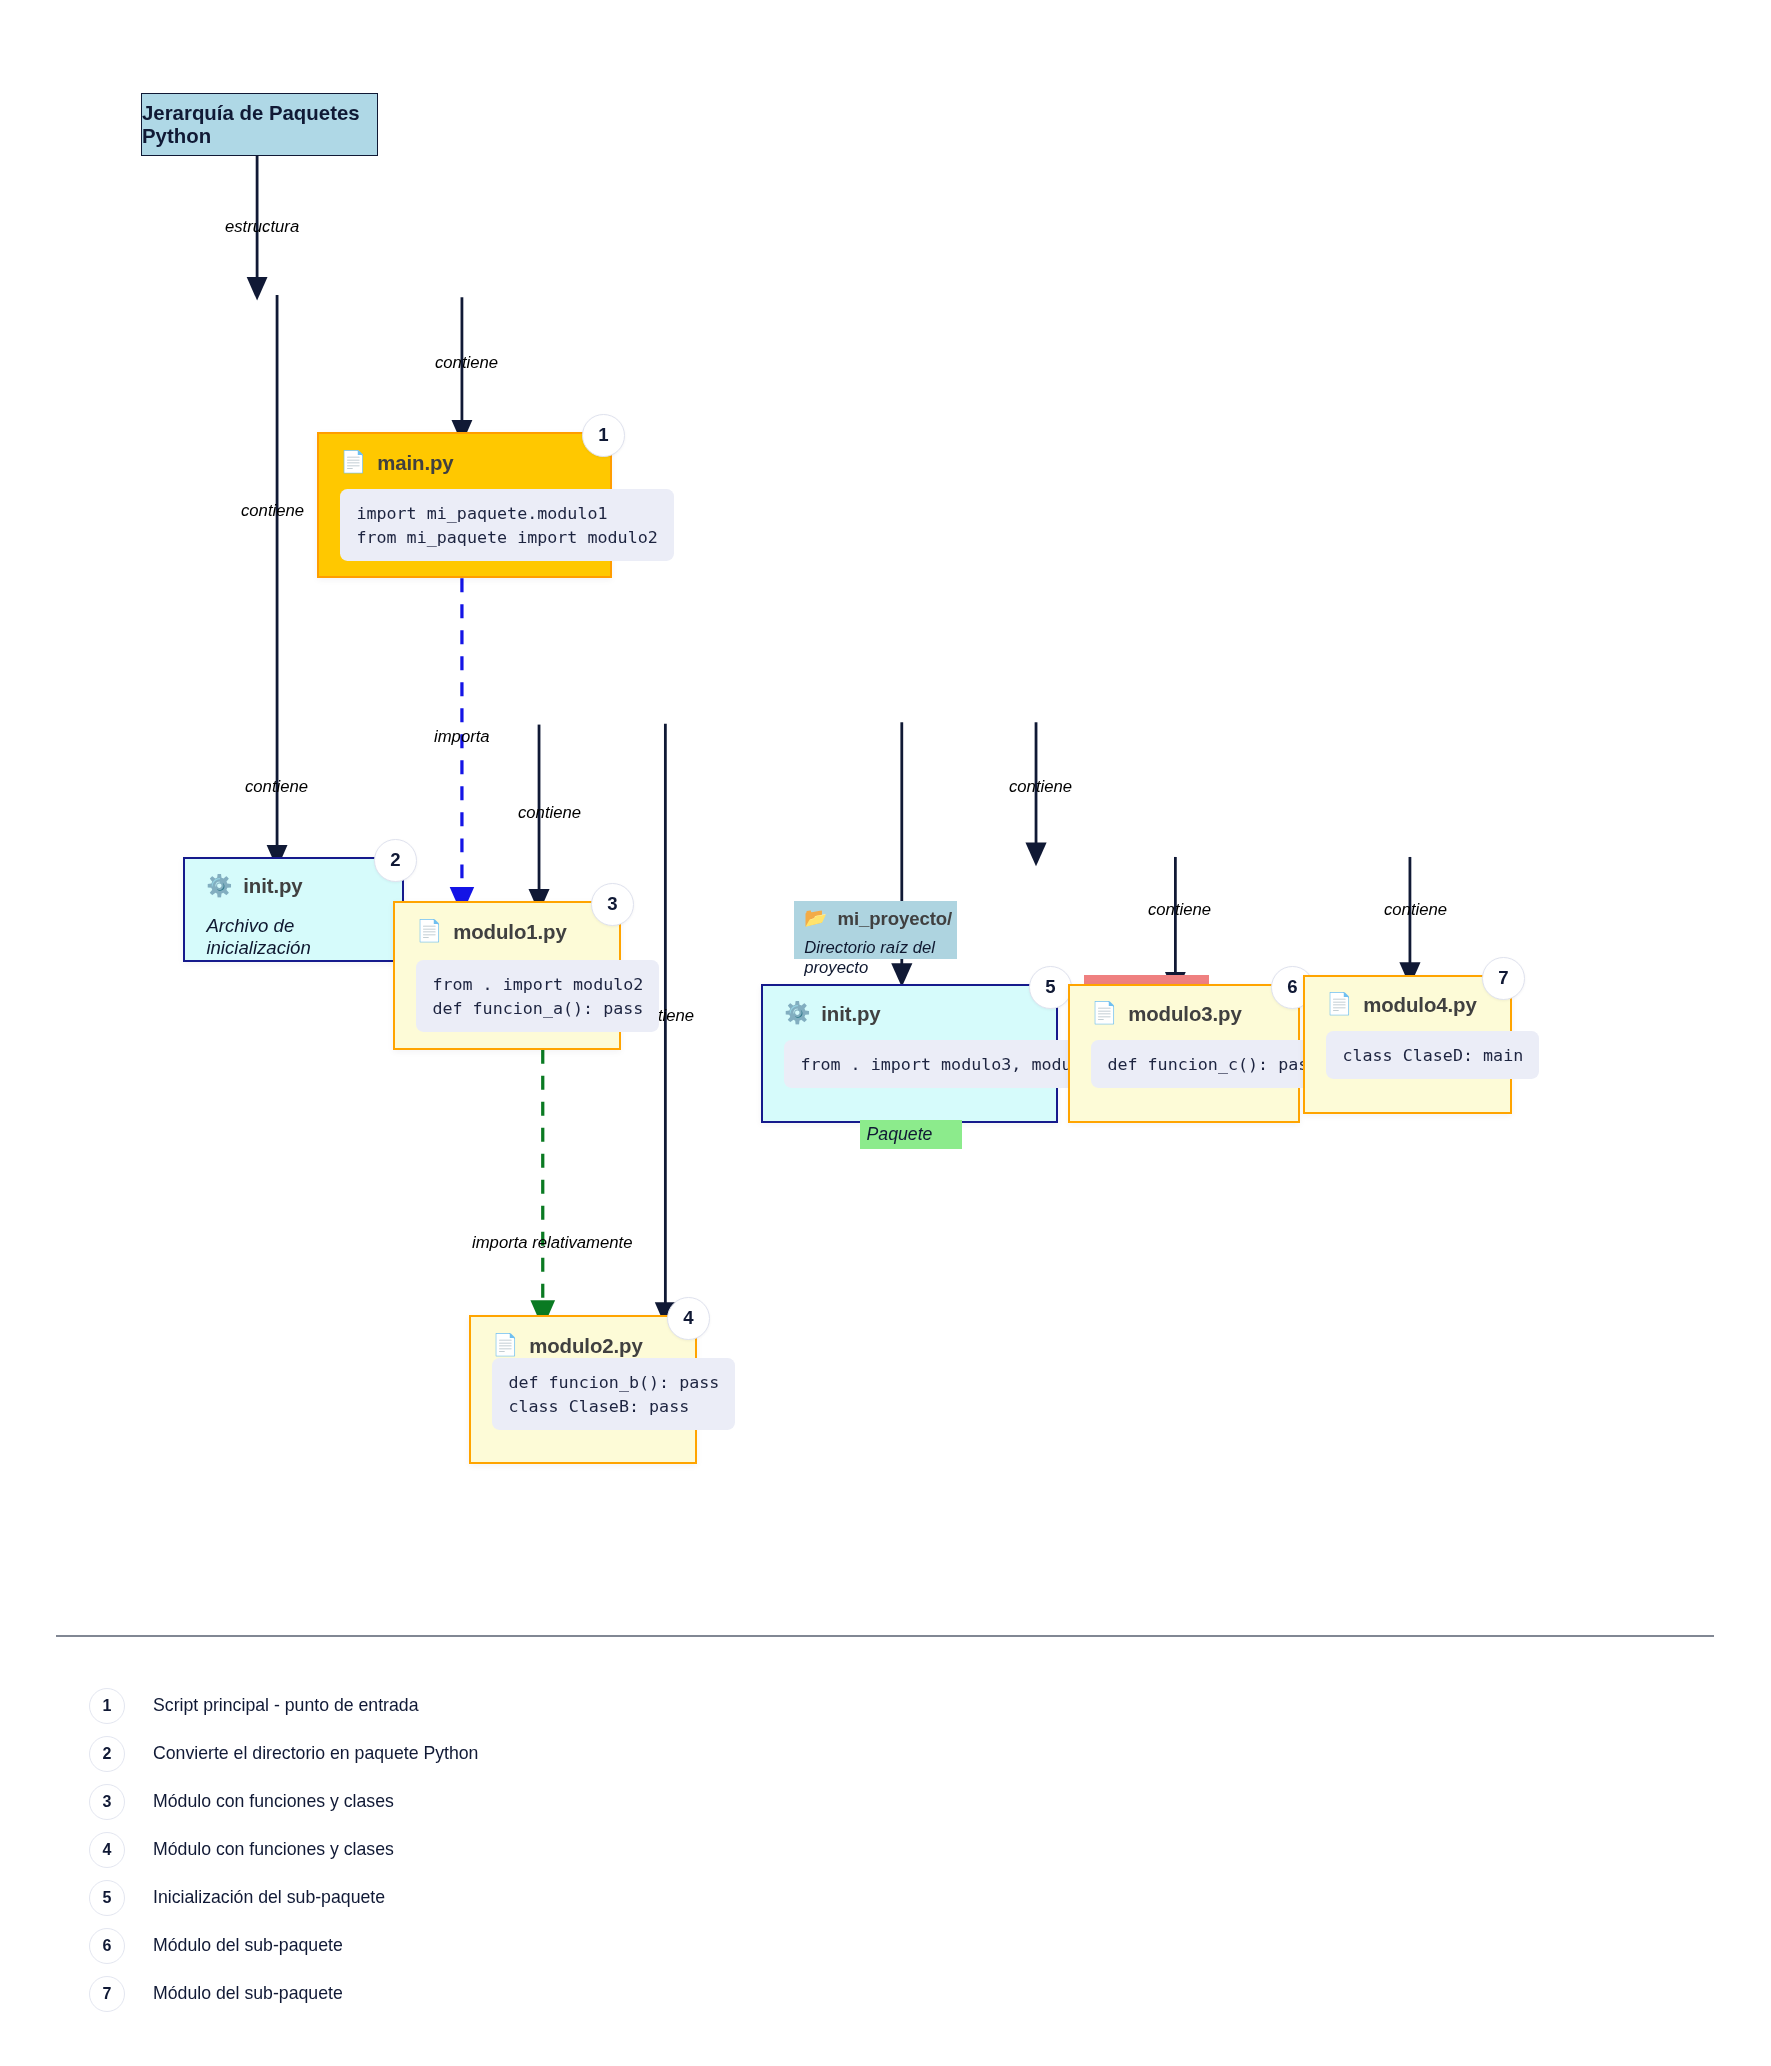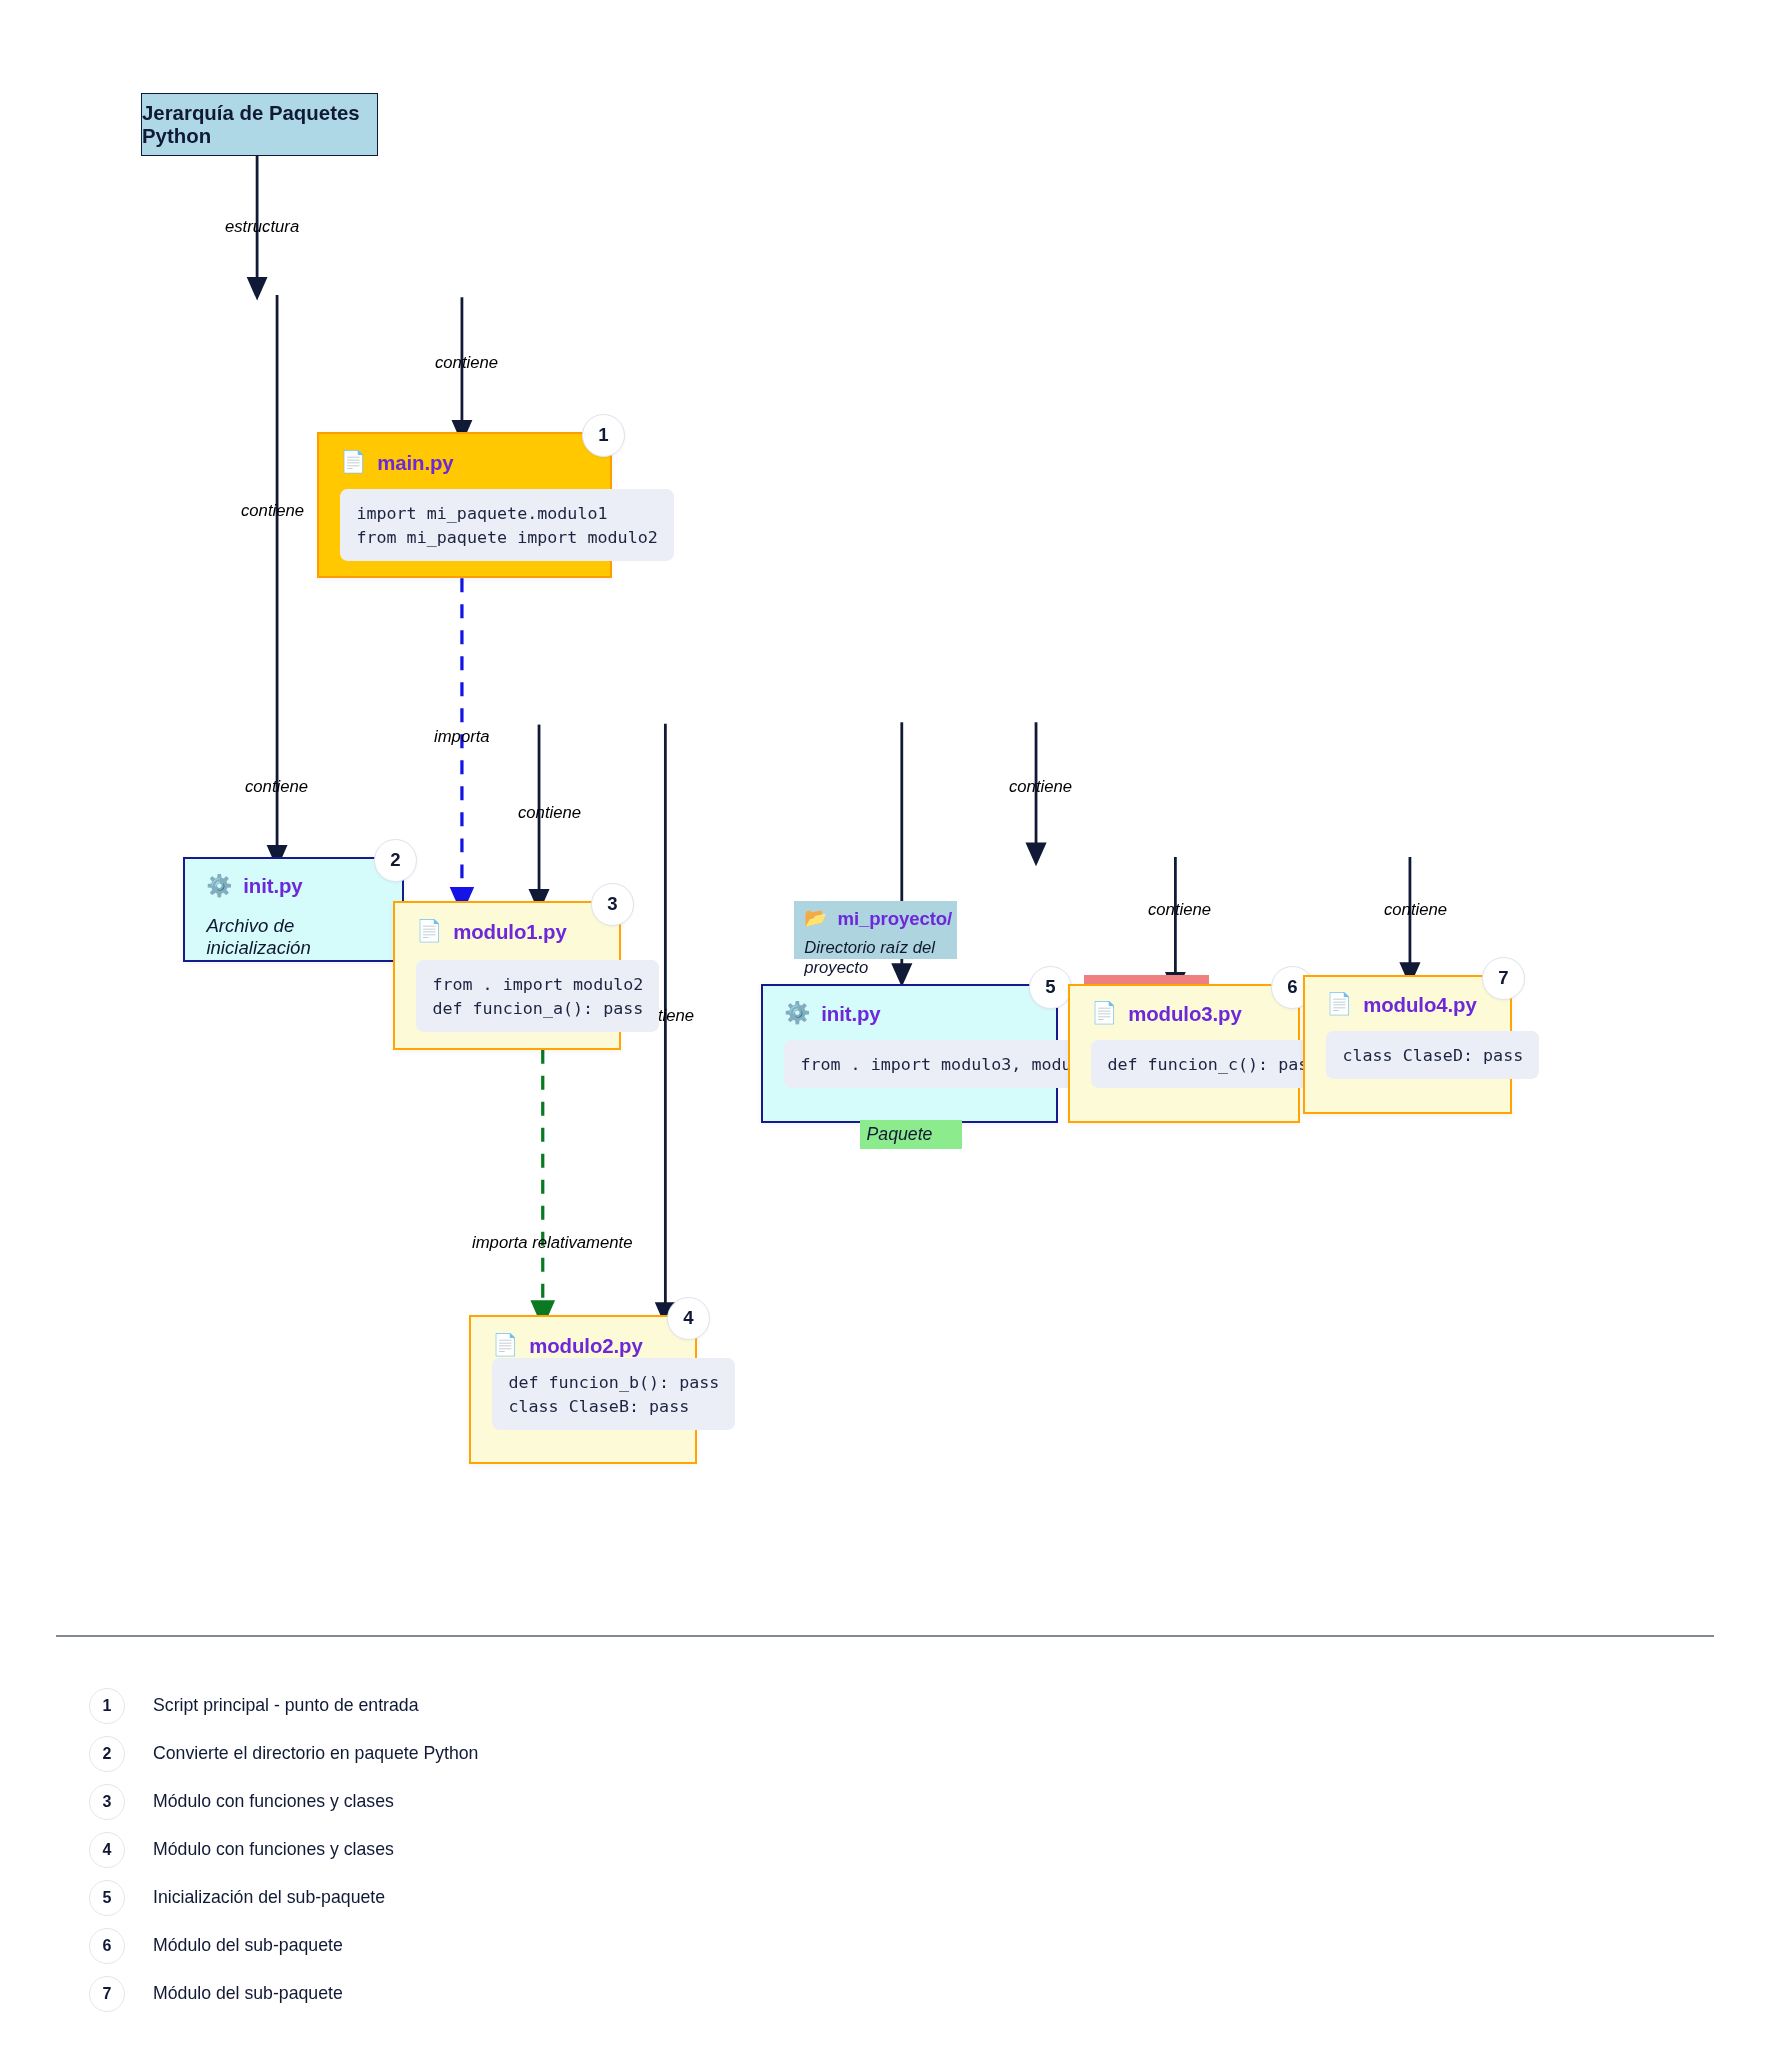--- a/index.html
+++ b/index.html
@@ -10,21 +10,21 @@
     position:relative; overflow:hidden;
     -webkit-font-smoothing:antialiased;
   }
   #canvas{position:absolute;left:0;top:0;width:1772px;height:2066px;}
   svg#edges{position:absolute;left:0;top:0;width:1772px;height:2066px;pointer-events:none;}
 
   
   .node{position:absolute;box-sizing:border-box;}
   .node .title-row{display:flex;align-items:center;gap:10.2px;}
   .node .emoji{font-size:21.4px;line-height:1;display:inline-block;}
-  .node .nname{font-size:20.4px;font-weight:700;color:#6d28d9;letter-spacing:-0.1px;white-space:nowrap;}
+  .node .nname{font-size:20.4px;font-weight:700;color:#404040;letter-spacing:-0.1px;white-space:nowrap;}
   .node .code{
     font-family:"DejaVu Sans Mono","Liberation Mono",monospace;
     font-size:16.7px;line-height:1.45;color:#1d2440;
     background:#ebedf7;border-radius:7.4px;padding:12px 16px;
     white-space:pre;display:inline-block;
   }
   .node .desc{font-size:18.6px;font-style:italic;color:#0f1830;}
 
   
   .banner{
@@ -234,21 +234,21 @@
     </div>
     <div class="code" style="margin-top:14px;">def funcion_c(): pass</div>
     <div class="badge" style="left:201px;top:-20.4px;">6</div>
   </div>
 
   <div class="node card-yellow" style="left:1303px;top:975px;width:209px;height:139px;padding:16.7px 21.4px;">
     <div class="title-row">
       <span class="emoji">📄</span>
       <span class="nname">modulo4.py</span>
     </div>
-    <div class="code" style="margin-top:14px;">class ClaseD: pass</div>
+    <div class="code" style="margin-top:14px;">class ClaseD: main</div>
     <div class="badge" style="left:177px;top:-20.4px;">7</div>
   </div>
 
   <div id="legend">
     <div class="legend-rule"></div>
     <div class="legend-list">
 
       <div class="legend-row">
         <div class="legend-num">1</div>
         <div class="legend-text">Script principal - punto de entrada</div>

